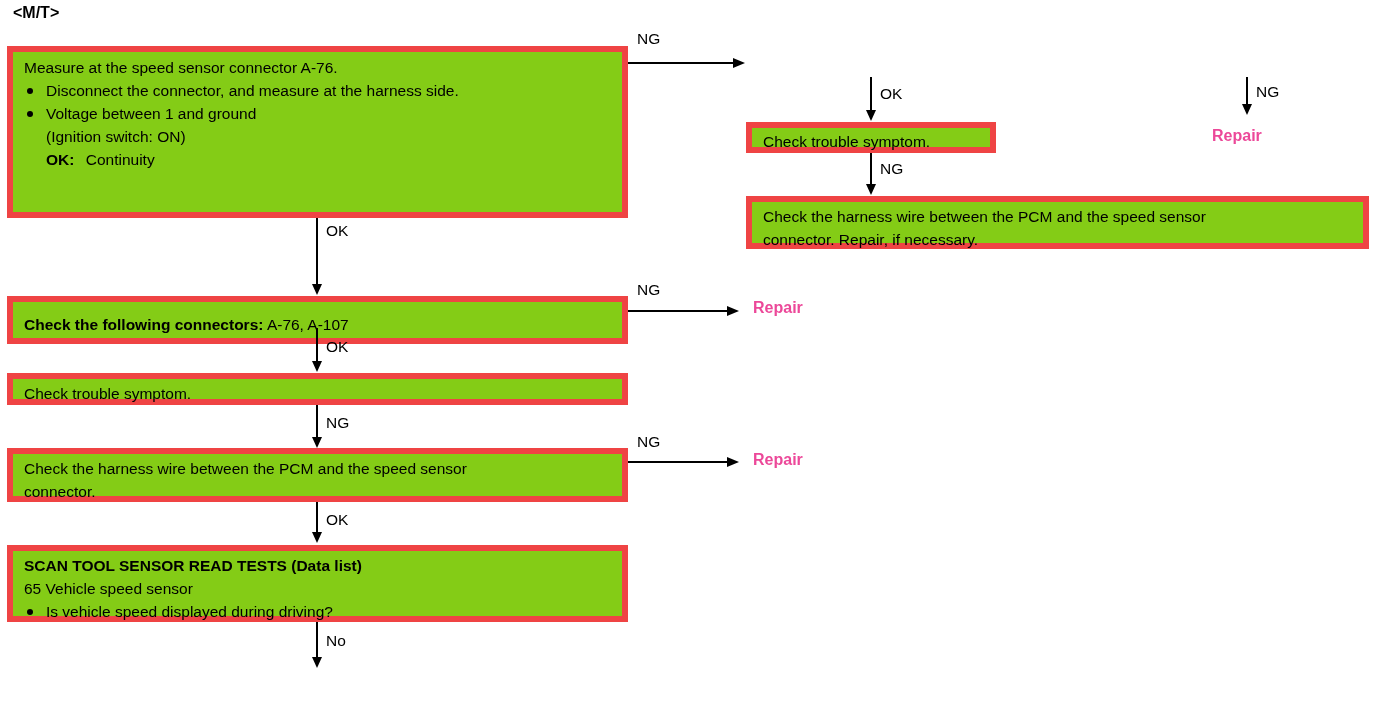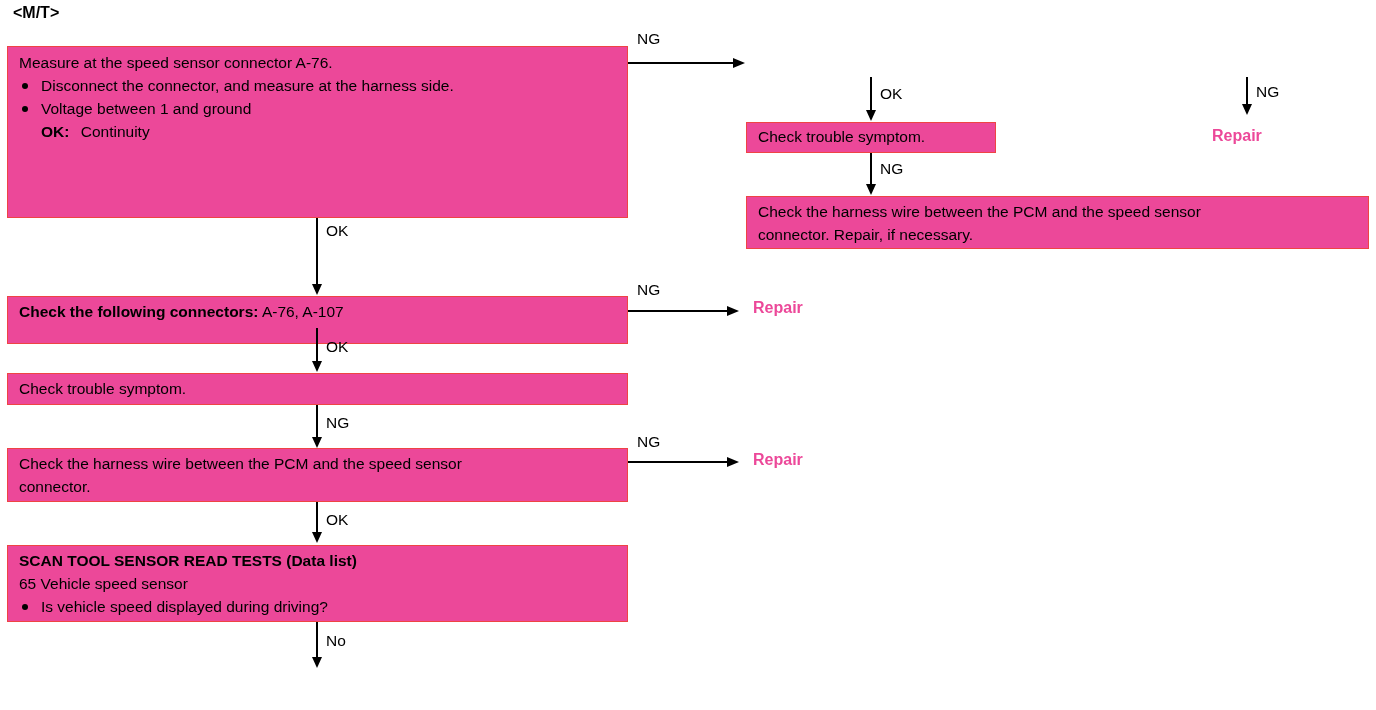--- a/index.html
+++ b/index.html
@@ -15,22 +15,22 @@
     position: relative;
     width: 1376px;
     height: 710px;
     background: #ffffff;
     overflow: hidden;
   }
   
   .box {
     position: absolute;
     box-sizing: border-box;
-    border: 1px solid #ef4444;
-    background: #ec4899;
+    border: 6px solid #ef4444;
+    background: #84cc16;
     padding: 4px 0 4px 11px;
     font-size: 15.5px;
     line-height: 23px;
     color: #000000;
   }
   .box .line {
     white-space: nowrap;
   }
   .box .b {
     font-weight: bold;
@@ -111,35 +111,36 @@
 <body>
 
 <div id="canvas">
 
   <div class="title" style="left:13px; top:4px;">&lt;M/T&gt;</div>
 
   <div class="box" style="left:7px; top:46px; width:621px; height:172px;">
     <div class="line">Measure at the speed sensor connector A-76.</div>
     <div class="bul">Disconnect the connector, and measure at the harness side.</div>
     <div class="bul">Voltage between 1 and ground</div>
+    <div class="ind">(Ignition switch: ON)</div>
     <div class="ind">
       <span class="b">OK:</span>
       <span style="display:inline-block;width:7px;"></span><span>Continuity</span>
     </div>
   </div>
 
   <div class="hline" style="left:628px; top:62px; width:105px;"></div>
   <div class="arrow-right" style="left:733px; top:58px;"></div>
   <div class="elabel" style="left:637px; top:31px;">NG</div>
 
   <div class="vline" style="left:316px; top:218px; height:68px;"></div>
   <div class="arrow-down" style="left:312px; top:284px;"></div>
   <div class="elabel" style="left:326px; top:223px;">OK</div>
 
-  <div class="box" style="left:7px; top:296px; width:621px; height:48px; padding-top:3px;">
+  <div class="box" style="left:7px; top:296px; width:621px; height:48px; padding-top:11px;">
     <div class="line">
       <span class="b">Check the following connectors:</span>
       <span>A-76, A-107</span>
     </div>
   </div>
 
   <div class="hline" style="left:628px; top:310px; width:99px;"></div>
   <div class="arrow-right" style="left:727px; top:306px;"></div>
   <div class="elabel" style="left:637px; top:282px;">NG</div>
   <div class="terminal" style="left:753px; top:299px;">Repair</div>

